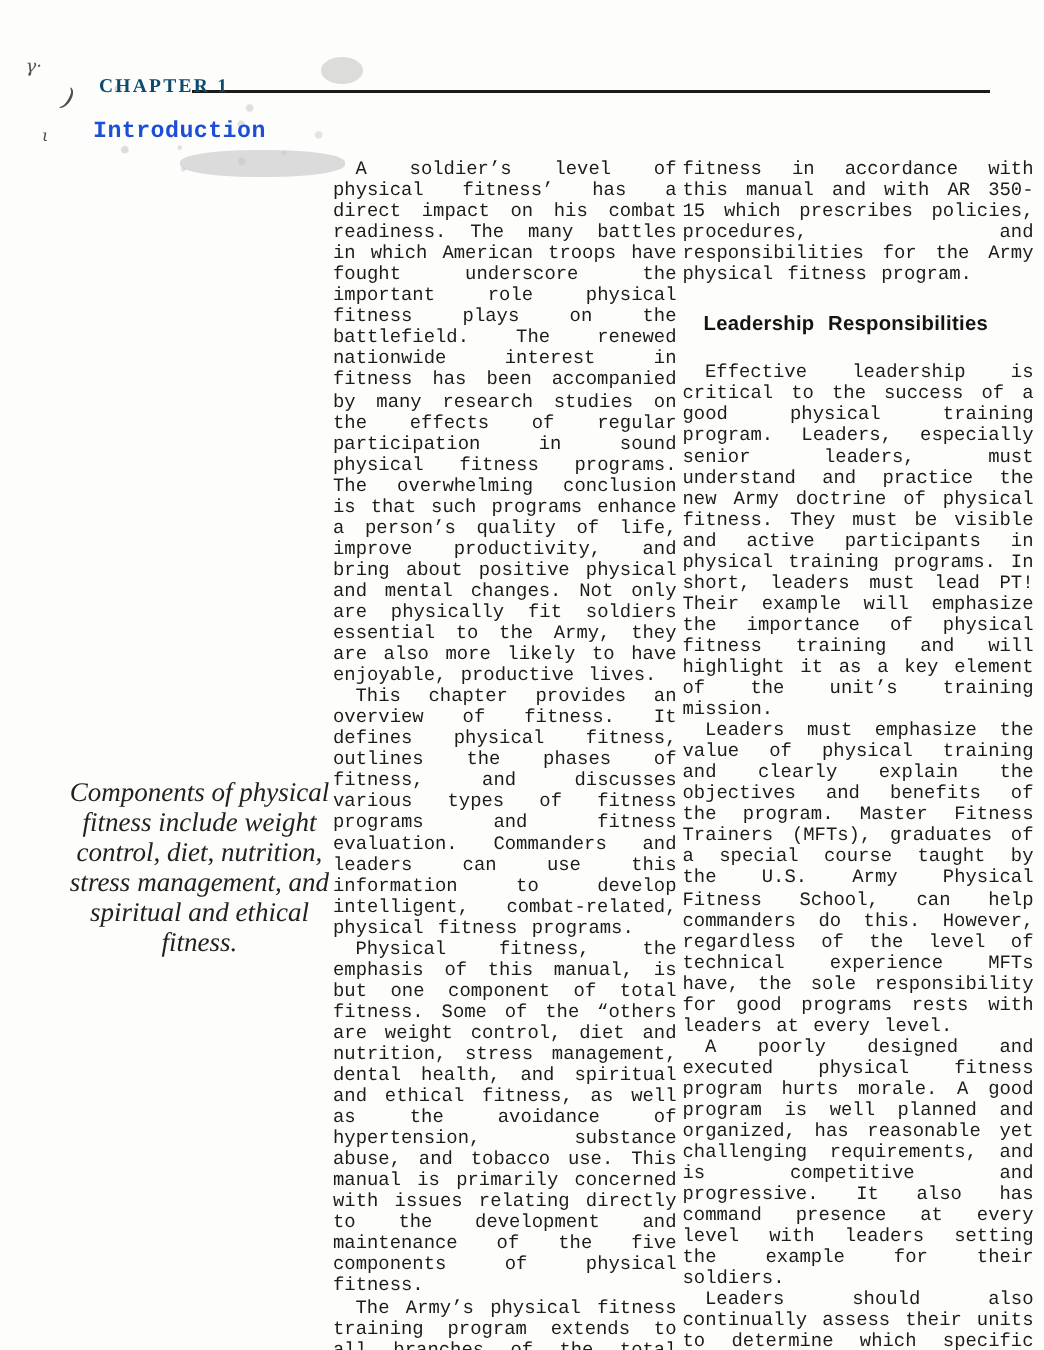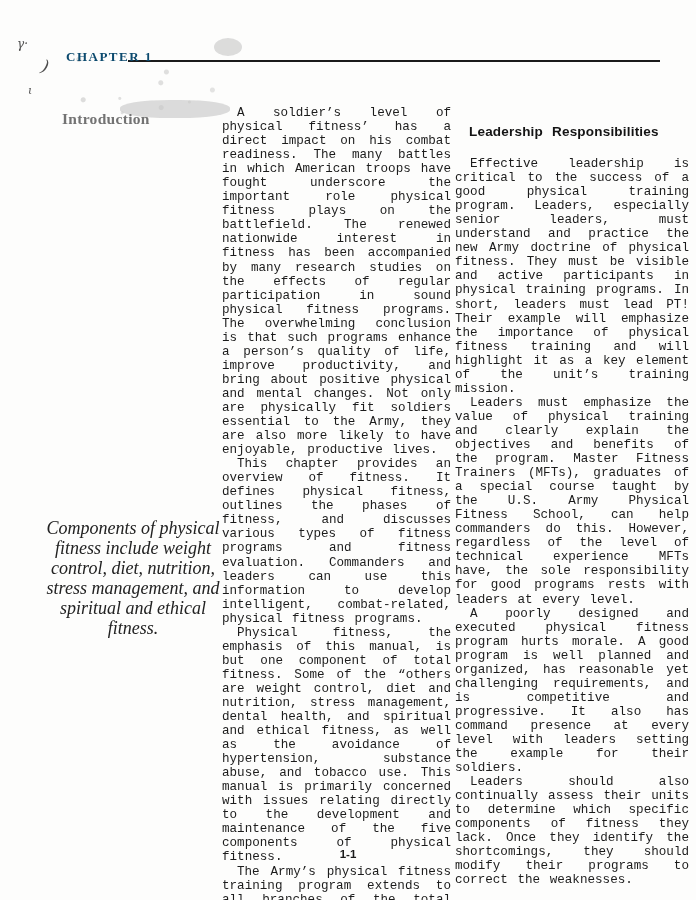--- a/index.html
+++ b/index.html
@@ -35,22 +35,22 @@
   
   .chapter-label{
     position:absolute;z-index:3;left:66px;top:49px;
     font-size:13px;letter-spacing:1.5px;font-weight:bold;
     font-family:"Liberation Serif",serif;color:#0c4a6e;white-space:nowrap;}
   .chapter-rule{
     position:absolute;z-index:2;left:128px;top:60px;width:532px;height:2px;
     background:#1b1b1b;}
   .chapter-title{
     position:absolute;z-index:3;left:62px;top:78px;
-    font-family:Liberation Serif, serif;
-    font-weight:bold;font-size:15.5px;letter-spacing:.3px;color:#737373;margin-top:32px;}
+    font-family:Liberation Mono, monospace;
+    font-weight:bold;font-size:15.5px;letter-spacing:.3px;color:#1d4ed8;}
   
   .margin-note{
     position:absolute;left:44px;top:518px;width:178px;
     font-style:italic;font-size:18px;line-height:20px;
     text-align:center;color:#222;}
   
   .col{position:absolute;top:106px;text-align:justify;
     font-size:12.6px;line-height:14.05px;word-spacing:2px;color:#1c1c1c;}
   .col-mid{left:222px;width:229px;}
   .col-right{left:455px;width:234px;}
@@ -89,22 +89,22 @@
 
   <div class="col col-mid">
     <p>A soldier’s level of physical fitness’ has a direct impact on his combat readiness. The many battles in which American troops have fought underscore the important role physical fitness plays on the battlefield.  The renewed nationwide interest in fitness has been accompanied by many research studies on the effects of regular participation in sound physical fitness programs. The overwhelming conclusion is that such programs enhance a person’s quality of life, improve productivity, and bring about positive physical and mental changes. Not only are physically fit soldiers essential to the Army, they are also more likely to have enjoyable, productive lives.</p>
     <p>This chapter provides an overview of fitness. It defines physical fitness, outlines the phases of fitness, and discusses various types of fitness programs and fitness evaluation. Commanders and leaders can use this information to develop intelligent, combat-related, physical fitness programs.</p>
     <p>Physical fitness, the emphasis of this manual, is but one component of total fitness. Some of the “others are weight control, diet and nutrition, stress management, dental health, and spiritual and ethical fitness, as well as the avoidance of hypertension, substance abuse, and tobacco use.  This manual is primarily concerned with issues relating directly to the development and maintenance of the five components of physical fitness.</p>
     <p>The Army’s physical fitness training program extends to all branches of the total Army.  This includes the USAR and ARNG and encompasses all ages and ranks and both sexes.  Its purpose is to physically condition all soldiers throughout their careers beginning with initial entry training (IET). It also includes soldiers with limiting physical profiles who must also participate in physical fitness training.</p>
     <p>Commanders and leaders must ensure that all soldiers in their units maintain the highest level of physical</p>
   </div>
 
   <div class="col col-right">
+    <p class="no-indent">fitness in accordance with this manual and with AR 350-15 which prescribes policies, procedures, and responsibilities for the Army physical fitness program.</p>
     <h2 class="section-heading">Leadership Responsibilities</h2>
     <p>Effective leadership is critical to the success of a good physical training program.  Leaders, especially senior leaders, must understand and practice the new Army doctrine of physical fitness. They must be visible and active participants in physical training programs. In short, leaders must lead PT! Their example will emphasize the importance of physical fitness training and will highlight it as a key element of the unit’s training mission.</p>
     <p>Leaders must emphasize the value of physical training and clearly explain the objectives and benefits of the program.  Master Fitness Trainers (MFTs), graduates of a special course taught by the U.S. Army Physical Fitness School, can help commanders do this. However, regardless of the level of technical experience MFTs have, the sole responsibility for good programs rests with leaders at every level.</p>
     <p>A poorly designed and executed physical fitness program hurts morale. A good program is well planned and organized, has reasonable yet challenging requirements, and is competitive and progressive.  It also has command presence at every level with leaders setting the example for their soldiers.</p>
     <p>Leaders should also continually assess their units to determine which specific components of fitness they lack. Once they identify the shortcomings, they should modify their programs to correct the weaknesses.</p>
   </div>
 
-  <div class="page-number">1-1</div>
 
 </div>
 
 </body></html>

